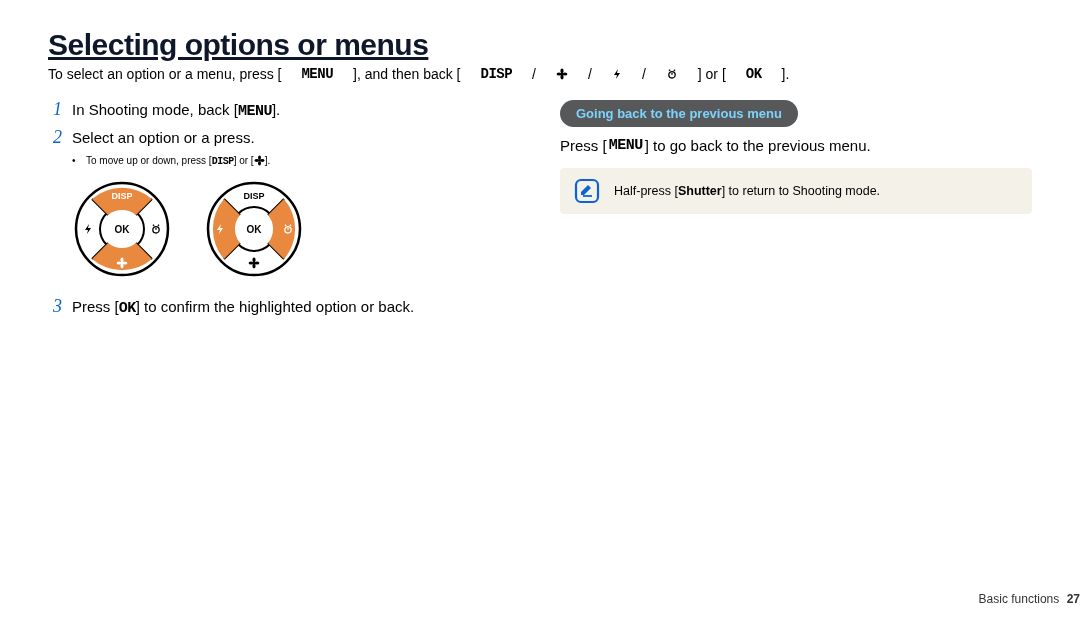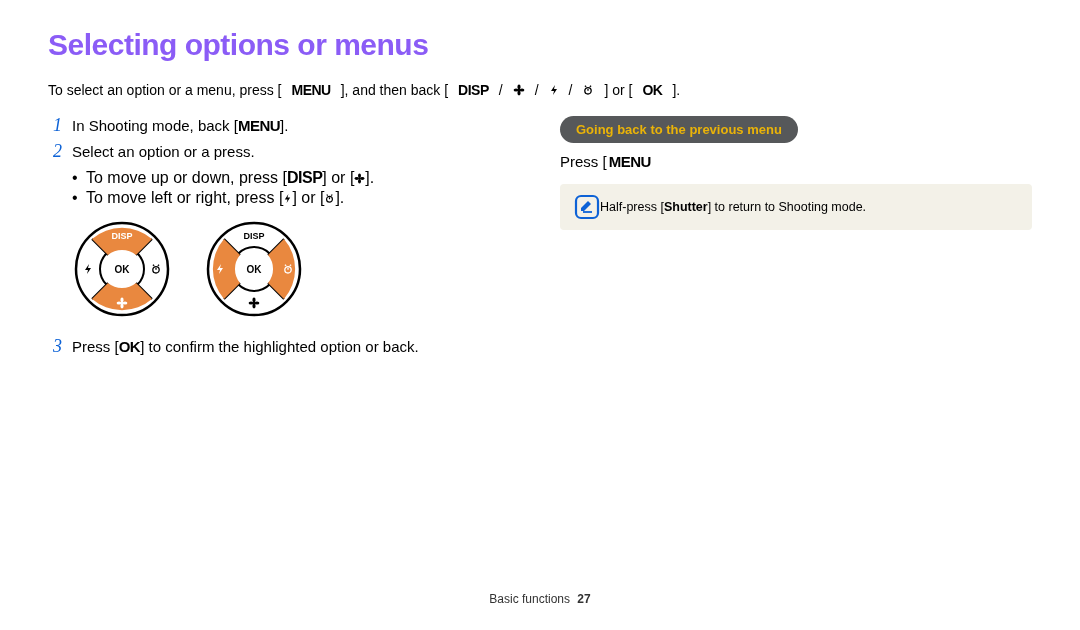--- a/index.html
+++ b/index.html
@@ -6,38 +6,39 @@
   body {
     width: 1080px;
     height: 630px;
     font-family: "Segoe UI", "Helvetica Neue", Arial, sans-serif;
     color: #000;
     background: #fff;
     padding: 28px 48px 0 48px;
     position: relative;
   }
   h1.title {
-    color: #8b5cf6;
+    color: #0f172a;
     font-weight: 700;
     font-size: 30px;
     letter-spacing: -0.5px;
-    margin-bottom: 20px;
+    margin-bottom: 4px;
+    text-decoration: underline;
   }
   .intro {
     font-size: 14px;
     margin-bottom: 18px;
     display: flex;
     align-items: center;
     flex-wrap: wrap;
-    gap: 0 10px;
+    gap: 0 20px;
   }
   .key {
     font-weight: 700;
     letter-spacing: -0.5px;
-    font-family: Liberation Sans, sans-serif;
+    font-family: Liberation Mono, monospace;
     display: inline-block;
   }
   .icon {
     display: inline-flex;
     vertical-align: middle;
   }
   .cols {
     display: flex;
     gap: 40px;
   }
@@ -57,37 +58,37 @@
     line-height: 1;
     width: 14px;
     text-align: right;
   }
   .step .body { flex: 1; line-height: 1.35; }
   ul.sub {
     list-style: none;
     margin: 4px 0 12px 24px;
   }
   ul.sub li {
-    font-size: 16px;
+    font-size: 10px;
     margin-bottom: 2px;
     position: relative;
     padding-left: 14px;
   }
   ul.sub li::before {
     content: "•";
     position: absolute; left: 0; top: 0;
   }
   .wheels {
     display: flex;
     gap: 32px;
     margin: 10px 0 18px 24px;
   }
   .badge-heading {
     background: #56585a;
-    color: #eab308;
+    color: #7dd3fc;
     font-weight: 700;
     font-size: 13px;
     padding: 6px 16px;
     border-radius: 14px;
     display: inline-block;
     margin-bottom: 10px;
     text-align: right;
   }
   .para {
     font-size: 15px;
@@ -96,31 +97,32 @@
     align-items: center;
     flex-wrap: wrap;
     gap: 0 2px;
   }
   .note-box {
     background: #f3f1e8;
     border-radius: 4px;
     padding: 10px 14px;
     display: flex;
     align-items: center;
+    gap: 14px;
     font-size: 12.5px;
   }
   .note-icon {
     width: 26px; height: 26px;
     flex: 0 0 26px;
   }
   .footer {
     position: absolute;
     bottom: 24px;
     left: 0; right: 0;
-    text-align: center;
+    text-align: right;
     font-size: 12px;
     color: #333;
   }
   .footer .pn { font-weight: 700; margin-left: 4px; }
   
   .wheel-label { font-family: Arial, sans-serif; font-weight: 700; }
 </style>
 </head>
 <body>
 
@@ -201,31 +203,20 @@
     </div>
 
     <ul class="sub">
       <li>
         <span>To move up or down, press [</span><span class="key">DISP</span><span>] or [</span><span class="icon">
             <svg width="11" height="11" viewBox="-6 -6 12 12">
               <use href="#flower-icon"></use>
             </svg>
           </span><span>].</span>
       </li>
-      <li>
-        <span>To move left or right, press [</span><span class="icon">
-            <svg width="9" height="11" viewBox="-5 -6 10 12">
-              <use href="#flash-icon"></use>
-            </svg>
-          </span><span>] or [</span><span class="icon">
-            <svg width="11" height="11" viewBox="-6 -6 12 12">
-              <use href="#timer-icon"></use>
-            </svg>
-          </span><span>].</span>
-      </li>
     </ul>
 
     <div class="wheels">
 
       <svg width="100" height="100" viewBox="0 0 100 100">
         <circle cx="50" cy="50" r="46" fill="#fff" stroke="#000" stroke-width="2.5"></circle>
         <circle cx="50" cy="50" r="22" fill="#fff" stroke="#000" stroke-width="2"></circle>
         <line x1="20" y1="20" x2="36" y2="36" stroke="#000" stroke-width="2"></line>
         <line x1="80" y1="20" x2="64" y2="36" stroke="#000" stroke-width="2"></line>
         <line x1="20" y1="80" x2="36" y2="64" stroke="#000" stroke-width="2"></line>
@@ -280,20 +271,21 @@
     </div>
 
   </div>
 
   <div class="col">
     <div class="badge-heading">Going back to the previous menu</div>
 
     <div class="para">
       <span>Press [</span>
       <span class="key">MENU</span>
+      <span>] to go back to the previous menu.</span>
     </div>
 
     <div class="note-box">
       <svg class="note-icon" viewBox="0 0 26 26">
           <use href="#note-icon-g"></use>
         </svg>
       <div>
         <span>Half-press [</span><b>Shutter</b><span>] to return to Shooting mode.</span>
       </div>
     </div>

